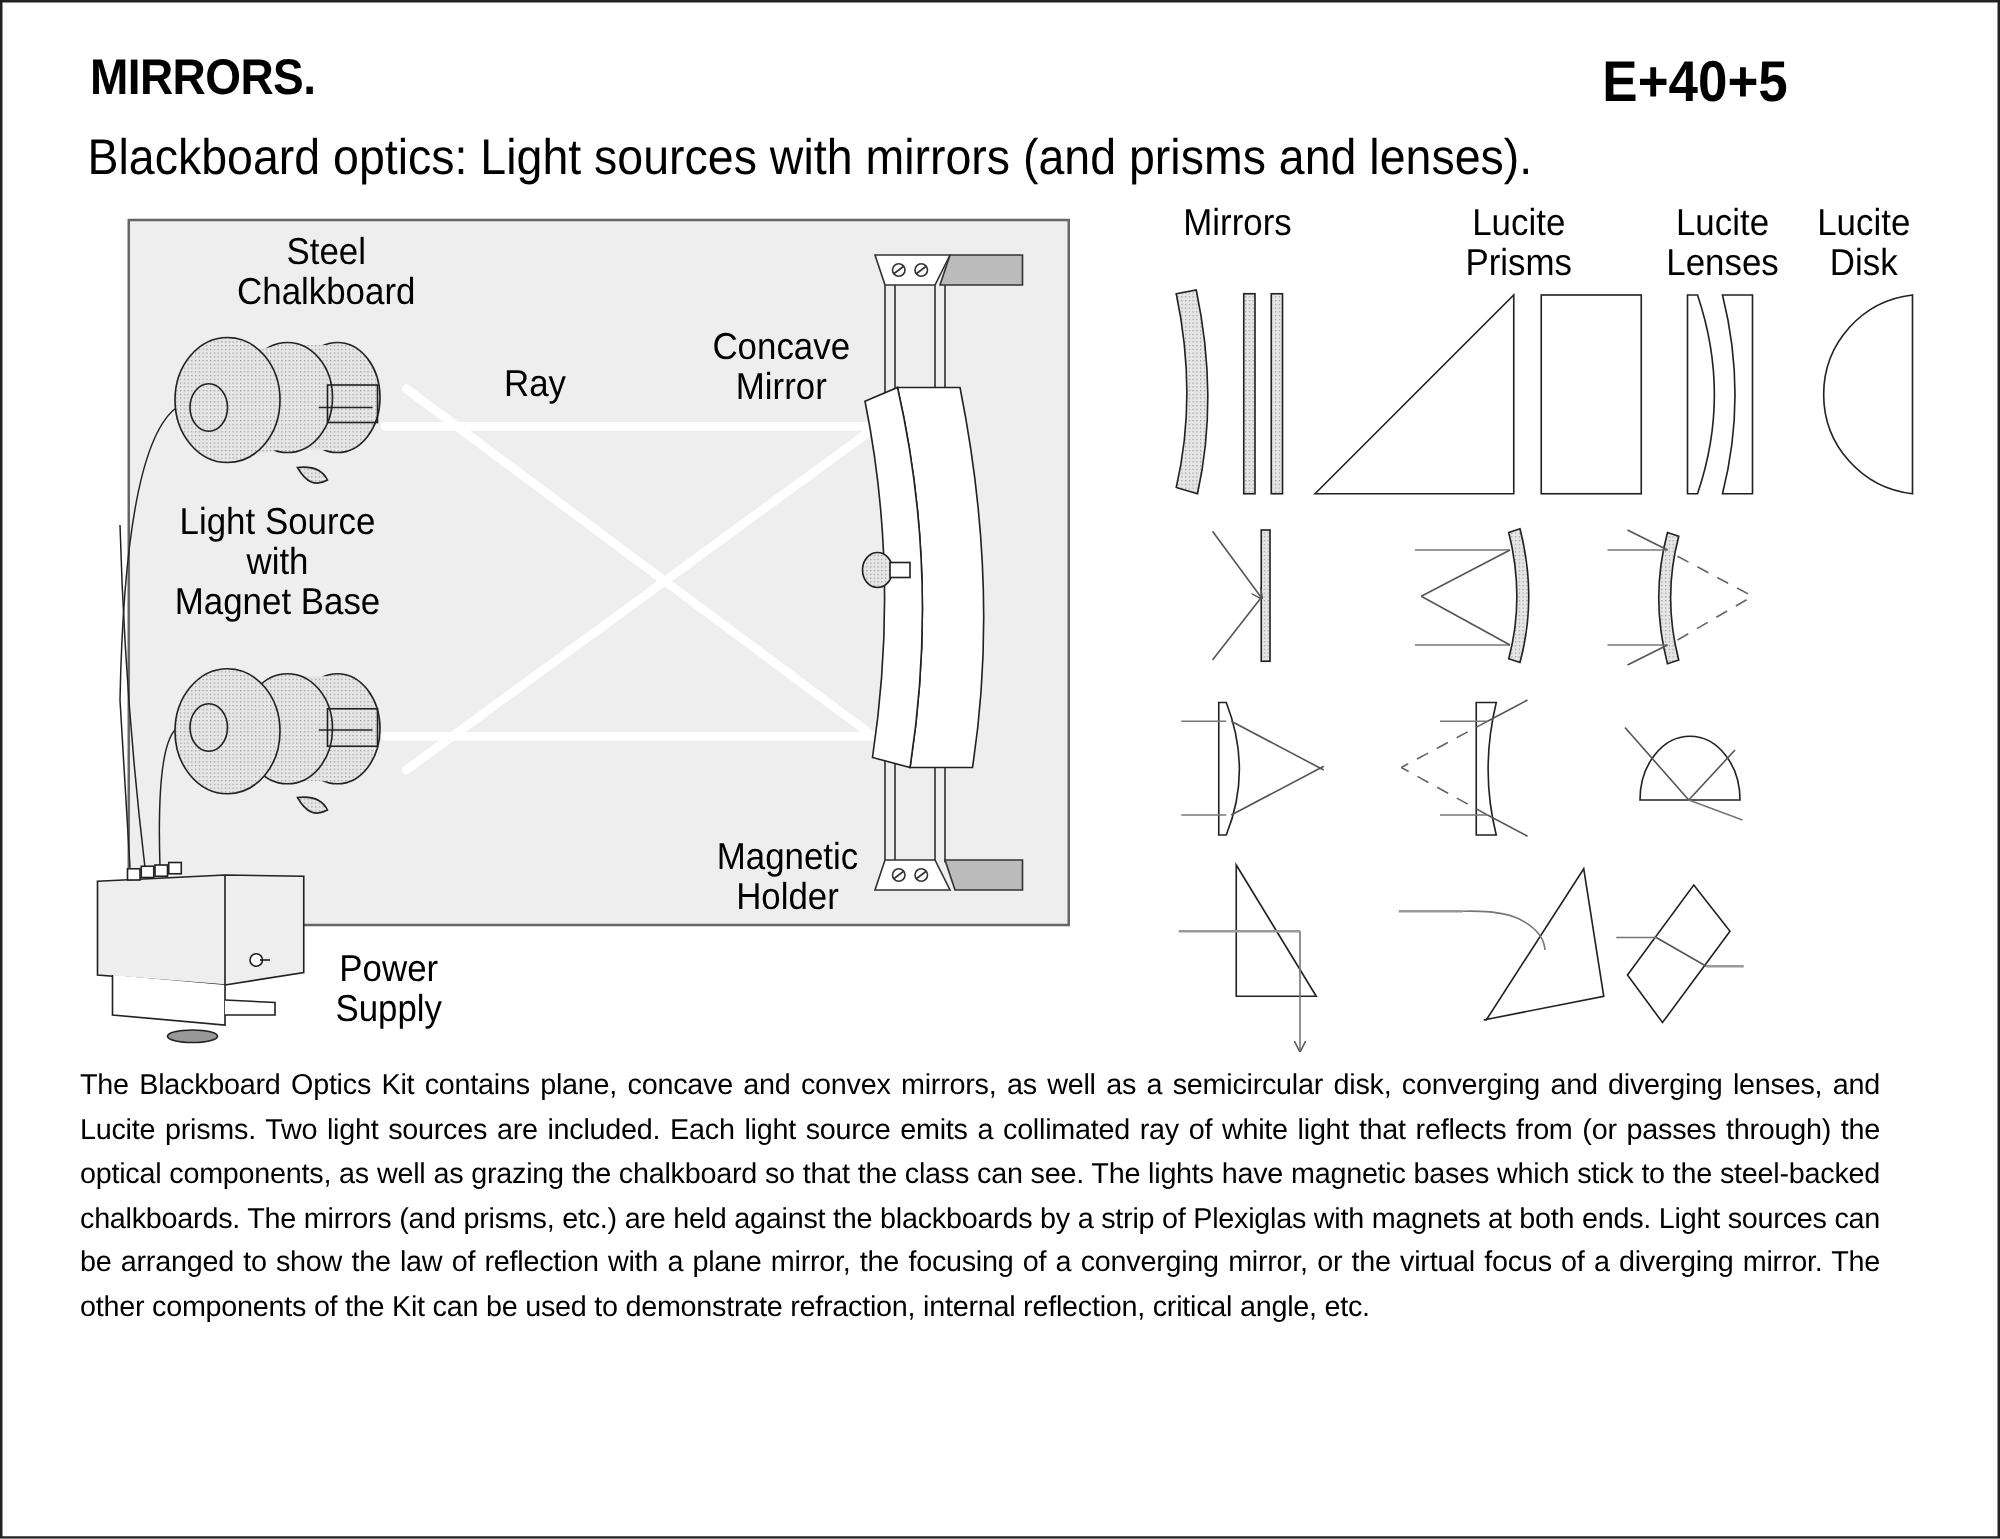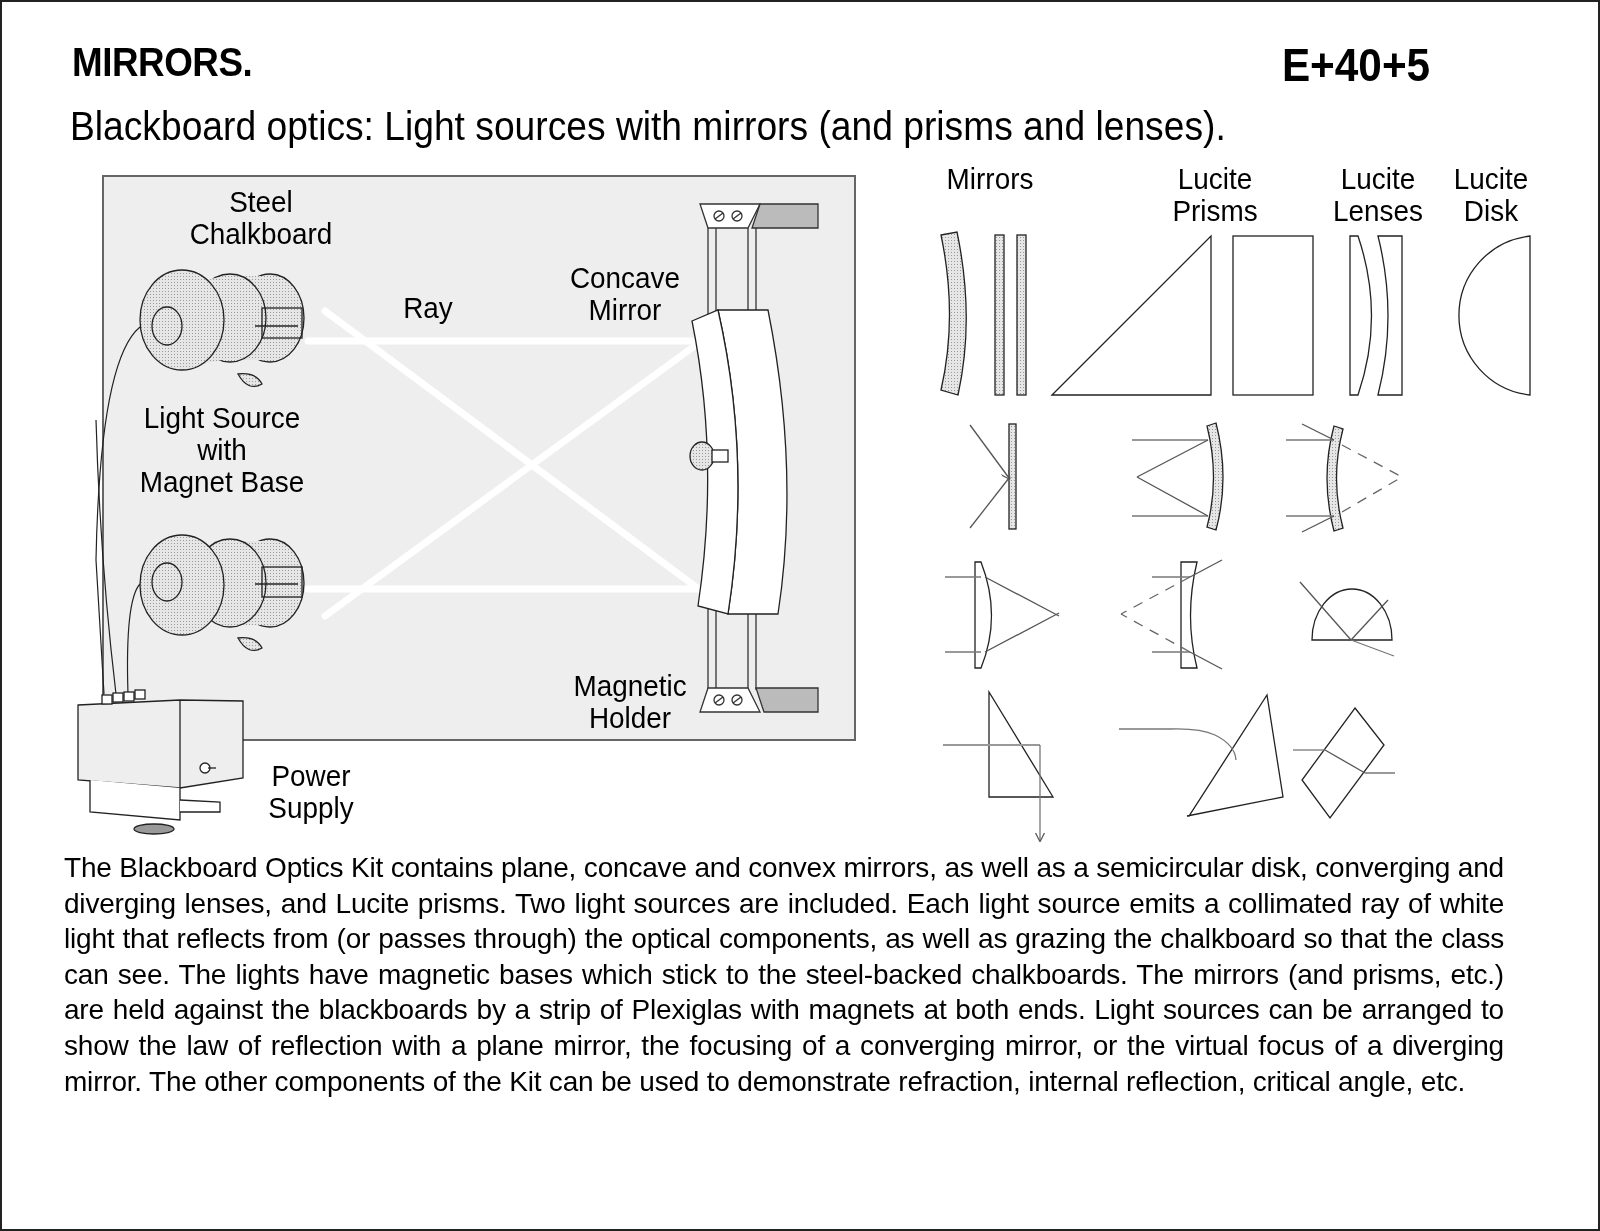--- a/index.html
+++ b/index.html
@@ -11,21 +11,21 @@
            letter-spacing: -0.5px; transform: scaleX(0.92); transform-origin: left; }
   .code { position: absolute; right: 170px; top: 38px; font-size: 46px; font-weight: bold;
           transform: scaleX(0.92); transform-origin: right; }
   .subtitle { position: absolute; left: 70px; top: 104px; font-size: 40px;
               transform: scaleX(0.93); transform-origin: left; white-space: nowrap; }
   .lbl { position: absolute; font-size: 30px; line-height: 32px; text-align: center;
          white-space: nowrap; transform: scaleX(0.93); }
   .hdr { position: absolute; font-size: 30px; line-height: 32px; text-align: center;
          white-space: nowrap; transform: scaleX(0.93); }
   svg { position: absolute; left: 0; top: 0; }
-  .desc { position: absolute; left: 64px; top: 850px; width: 1440px; font-size: 28px;
+  .desc { position: absolute; left: 64px; top: 850px; width: 1440px; font-size: 23px;
           line-height: 35.6px; text-align: justify; text-align-last: left; letter-spacing: -0.2px; }
 </style>
 </head>
 <body>
 
 <div class="frame"></div>
 
 <div class="title">MIRRORS.</div>
 <div class="code">E+40+5</div>
 <div class="subtitle">Blackboard optics: Light sources with mirrors (and prisms and lenses).</div>

